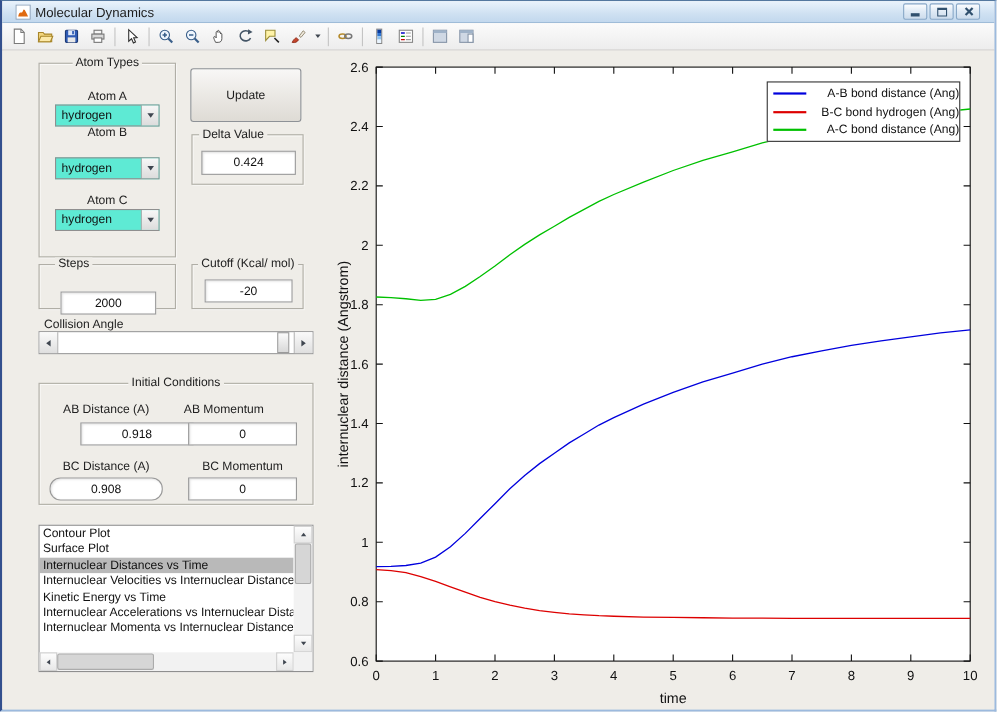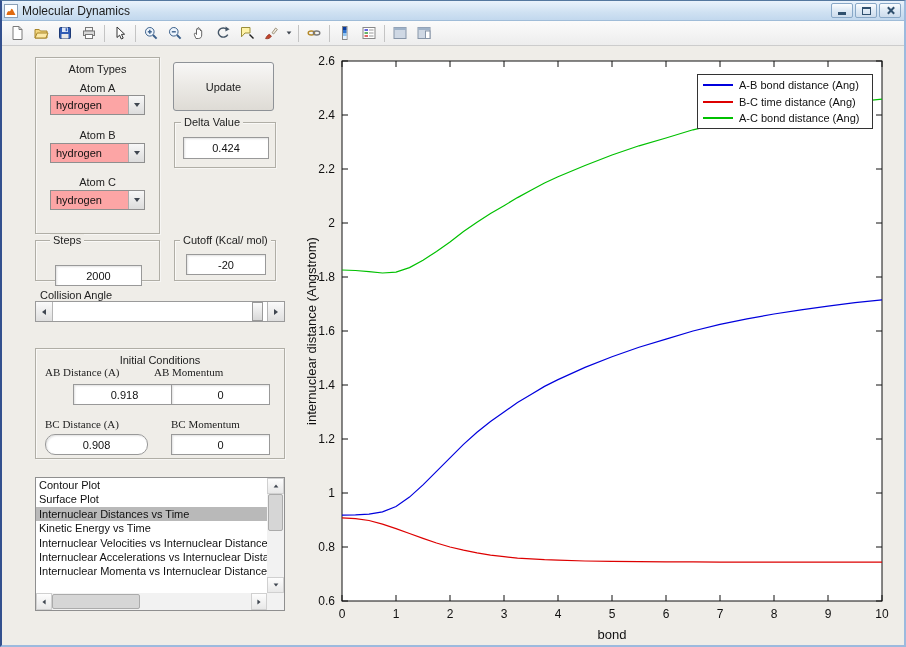--- a/index.html
+++ b/index.html
@@ -1,76 +1,76 @@
 <!DOCTYPE html>
 <html style="--fig-bg: #efede8; --sel-bg: #b9b9b9;"><head>
 <meta charset="utf-8">
 <style>
 *{margin:0;padding:0;box-sizing:border-box;}
 html,body{width:906px;height:647px;}
 body{overflow:hidden;font-family:"Liberation Sans","DejaVu Sans",sans-serif;background:#fff;position:relative;}
 .window{position:absolute;left:0;top:0;width:906px;height:647px;overflow:hidden;background:var(--fig-bg,#efede8);border:1px solid #54789f;border-left:2px solid #33508e;border-right:2px solid #9cbade;border-bottom:2px solid #9cbade;}
-.titlebar{position:absolute;left:0;right:0;top:0;height:20px;background:linear-gradient(#eaf3fc,#cfe1f2 60%,#c2d8ee);display:flex;align-items:center;padding:0 1px;border-bottom:1px solid #9fbcd8;}
+.titlebar{position:absolute;left:0;right:0;top:0;height:20px;background:linear-gradient(#eaf3fc,#cfe1f2 60%,#c2d8ee);display:flex;align-items:center;padding:0 11px;border-bottom:1px solid #9fbcd8;}
 .app-icon{width:14px;height:14px;margin:0 4px 0 1px;display:flex;}
 .title{font-size:12px;color:#1c1c1c;}
 .win-buttons{margin-left:auto;display:flex;gap:2px;padding-right:2px;}
 .win-btn{width:22px;height:15px;border:1px solid #89a8c7;border-radius:2px;background:linear-gradient(#fcfdfe,#dfeaf5 50%,#cddcec);display:flex;align-items:center;justify-content:center;}
 .glyph-min{width:8px;height:3px;background:#30506e;margin-top:6px;}
 .glyph-max{width:9px;height:8px;border:1px solid #30506e;border-top-width:2px;}
 .glyph-close{position:relative;width:9px;height:9px;}
 .glyph-close::before,.glyph-close::after{content:"";position:absolute;left:4px;top:0;width:2px;height:9px;background:#30506e;}
 .glyph-close::before{transform:rotate(45deg);}
 .glyph-close::after{transform:rotate(-45deg);}
 .toolbar{position:absolute;left:0;right:0;top:20px;height:25px;background:linear-gradient(#fbfbfb,#ededed);border-bottom:1px solid #ccc;display:flex;align-items:center;padding:0 3px;}
 .tb-btn{width:24px;height:22px;display:flex;align-items:center;justify-content:center;border-radius:2px;}
 .tb-dd{width:12px;}
 .tb-sep{width:1px;height:17px;background:#c4c4c4;margin:0 3px;}
 .client{position:absolute;left:0;right:0;top:45px;bottom:0;background:var(--fig-bg,#efede8);}
 .panel{position:absolute;border:1px solid #b0aea6;box-shadow:inset 1px 1px 0 rgba(255,255,255,.65),1px 1px 0 rgba(255,255,255,.5);}
 .panel-title{position:absolute;top:-7px;left:8px;background:var(--fig-bg,#efede8);padding:0 3px;font-size:11px;color:#222;white-space:nowrap;line-height:13px;}
-.panel-title.center{left:50%;transform:translateX(-50%);margin-top:12px;}
+.panel-title.center{left:50%;transform:translateX(-50%);}
 .panel-body{position:absolute;left:0;top:0;right:0;bottom:0;}
 .update-btn{position:absolute;border:1px solid #8e9297;border-radius:3px;background:linear-gradient(#f8f7f6,#eceae6 45%,#dedbd5);font-size:11px;color:#1c1c1c;font-family:inherit;cursor:default;}
 .edit{position:absolute;background:#fff;border:1px solid #999;box-shadow:inset 1px 1px 2px rgba(0,0,0,.12);font-size:11px;text-align:center;color:#111;font-family:inherit;padding:0;}
 .atom-label{position:absolute;left:0;right:0;text-align:center;font-size:11px;color:#222;height:13px;line-height:13px;}
-.combo{position:absolute;left:14px;width:95px;height:20px;background:#fca5a5;border:1px solid #8f8f8f;display:flex;}
+.combo{position:absolute;left:14px;width:95px;height:20px;background:#5eead4;border:1px solid #8f8f8f;display:flex;}
 .combo-txt{flex:1;font-size:11px;color:#111;padding:3px 0 0 5px;overflow:hidden;white-space:nowrap;}
 .combo-btn{width:16px;border-left:1px solid #adadad;background:linear-gradient(#f7f7f7,#dcdcdc);display:flex;align-items:center;justify-content:center;}
 .radio-row{position:absolute;left:10px;display:flex;align-items:center;gap:5px;height:14px;}
 .radio-circle{width:11px;height:11px;border-radius:50%;border:1px solid #7e7e7e;background:#fdfdfd;box-shadow:inset 1px 1px 2px rgba(0,0,0,.25);position:relative;flex:0 0 11px;}
 .radio-circle.sel::after{content:"";position:absolute;left:2.5px;top:2.5px;width:4px;height:4px;border-radius:50%;background:#2c4f8a;}
 .radio-label{font-size:11px;color:#222;}
 .collision-label{position:absolute;left:38px;top:243px;font-size:11px;color:#222;}
 .slider{position:absolute;left:33px;top:255px;width:250px;height:21px;background:#fff;border:1px solid #9a9a9a;}
 .sl-btn{position:absolute;top:0;bottom:0;width:17px;background:linear-gradient(#fafafa,#dfdfdf);display:flex;align-items:center;justify-content:center;}
 .sl-btn.left{left:0;border-right:1px solid #b5b5b5;}
 .sl-btn.right{right:0;border-left:1px solid #b5b5b5;}
 .sl-thumb{position:absolute;top:0;bottom:0;width:11px;background:linear-gradient(#fbfbfb,#d8d8d8);border:1px solid #9a9a9a;}
-.ic-label{position:absolute;font-size:11px;color:#222;height:13px;line-height:13px;font-family:Liberation Serif, serif;}
+.ic-label{position:absolute;font-size:11px;color:#222;text-align:center;height:13px;line-height:13px;}
 .listbox{position:absolute;left:33px;top:431px;width:250px;height:134px;background:#fff;border:1px solid #8f8f8f;}
 .lb-items{position:absolute;left:0;top:0;right:17px;bottom:17px;overflow:hidden;}
 .lb-item{height:14.4px;line-height:14.4px;font-size:11px;color:#111;padding-left:3px;white-space:nowrap;overflow:hidden;}
 .lb-item.selected{background:var(--sel-bg,#b9b9b9);}
 .sb{position:absolute;background:#f2f2f2;}
 .vsb{right:0;top:0;bottom:17px;width:17px;}
 .hsb{left:0;bottom:0;right:17px;height:17px;}
 .sb-btn{position:absolute;background:linear-gradient(#fdfdfd,#e8e8e8);border:1px solid #d0d0d0;display:flex;align-items:center;justify-content:center;}
 .vsb .sb-btn{left:0;right:0;height:16px;}
 .hsb .sb-btn{top:0;bottom:0;width:16px;}
 .sb-thumb{position:absolute;background:#d6d6d6;border:1px solid #ababab;border-radius:2px;}
 .vsb .sb-thumb{left:1px;right:1px;}
 .hsb .sb-thumb{top:1px;bottom:1px;}
 .sb-corner{position:absolute;right:0;bottom:0;width:17px;height:17px;background:#f2f2f2;}
 .chart{position:absolute;left:296px;top:0;width:606px;height:601px;}
 .chart svg{position:absolute;left:0;top:0;}
 .tick{font-size:12px;fill:#111;font-family:"Liberation Sans","DejaVu Sans",sans-serif;}
 .xlabel{position:absolute;left:44px;top:581px;width:540px;text-align:center;font-size:13px;color:#111;}
 .ylabel{position:absolute;left:-256px;top:277px;width:540px;height:16px;transform:rotate(-90deg);text-align:center;font-size:13px;color:#111;}
 .legend{position:absolute;left:399px;top:28px;width:176px;height:55px;background:#fff;border:1px solid #333;padding-top:2px;}
-.legend-row{display:flex;align-items:center;height:16.5px;padding-left:5px;}
+.legend-row{display:flex;align-items:center;height:16.5px;padding-left:5px;justify-content:space-between;}
 .legend-line{width:30px;height:2px;margin-right:6px;flex:0 0 30px;}
 .legend-label{font-size:11px;color:#111;white-space:nowrap;}
 .tri{width:0;height:0;display:block;}
 .tri-down{border-left:3.5px solid transparent;border-right:3.5px solid transparent;border-top:4.5px solid #3f4650;}
 .tri-up{border-left:3.5px solid transparent;border-right:3.5px solid transparent;border-bottom:4.5px solid #3f4650;}
 .tri-left{border-top:3.5px solid transparent;border-bottom:3.5px solid transparent;border-right:4.5px solid #3f4650;}
 .tri-right{border-top:3.5px solid transparent;border-bottom:3.5px solid transparent;border-left:4.5px solid #3f4650;}
 .tri.small{transform:scale(.8);}
 </style>
 <title>Molecular Dynamics</title></head>
@@ -223,21 +223,21 @@
     <div class="panel" style="left:33px;top:11px;width:125px;height:177px">
       <span class="panel-title center">Atom Types</span>
       <div class="panel-body" id="atom-fields">
           <div class="atom-label" style="top:24px">Atom A</div>
           <div class="combo" style="top:37px">
             <div class="combo-txt">hydrogen</div>
             <div class="combo-btn">
               <span class="tri tri-down"></span>
             </div>
           </div>
-          <div class="atom-label" style="top:71px">Atom B</div>
+          <div class="atom-label" style="top:57px">Atom B</div>
           <div class="combo" style="top:84.5px">
             <div class="combo-txt">hydrogen</div>
             <div class="combo-btn">
               <span class="tri tri-down"></span>
             </div>
           </div>
           <div class="atom-label" style="top:118px">Atom C</div>
           <div class="combo" style="top:132px">
             <div class="combo-txt">hydrogen</div>
             <div class="combo-btn">
@@ -289,22 +289,22 @@
           <div class="ic-label" style="left:135px;width:99px;top:69px">BC Momentum</div>
           <input class="edit" style="left: 135px; width: 99px; top: 85px; height: 21px;" value="0">
         </div>
     </div>
 
     <div class="listbox">
       <div class="lb-items" id="lb-items">
           <div class="lb-item">Contour Plot</div>
           <div class="lb-item">Surface Plot</div>
           <div class="lb-item selected">Internuclear Distances vs Time</div>
+          <div class="lb-item">Internuclear Velocities vs Internuclear Distance</div>
           <div class="lb-item">Kinetic Energy vs Time</div>
-          <div class="lb-item">Internuclear Velocities vs Internuclear Distance</div>
           <div class="lb-item">Internuclear Accelerations vs Internuclear Distance</div>
           <div class="lb-item">Internuclear Momenta vs Internuclear Distance</div>
         </div>
       <div class="sb vsb">
         <div class="sb-btn" style="top:0">
             <span class="tri tri-up small"></span>
           </div>
         <div class="sb-thumb" style="top:16px;height:37px"></div>
         <div class="sb-btn" style="bottom:0">
             <span class="tri tri-down small"></span>
@@ -388,30 +388,30 @@
           <line x1="44" y1="69.00000000000006" x2="50" y2="69.00000000000006" stroke="#111"></line>
           <line x1="584" y1="69.00000000000006" x2="578" y2="69.00000000000006" stroke="#111"></line>
           <text x="37" y="73.00000000000006" text-anchor="end" class="tick">2.4</text>
           <line x1="44" y1="15" x2="50" y2="15" stroke="#111"></line>
           <line x1="584" y1="15" x2="578" y2="15" stroke="#111"></line>
           <text x="37" y="19" text-anchor="end" class="tick">2.6</text>
           <polyline points="44.0,469.1 57.5,468.9 71.0,468.1 84.5,465.9 98.0,460.5 111.5,451.1 125.0,438.9 138.5,425.4 152.0,411.9 165.5,398.4 179.0,386.3 192.5,375.5 206.0,366.0 219.5,356.6 233.0,348.5 246.5,340.4 260.0,333.6 287.0,321.4 314.0,310.7 341.0,301.2 368.0,293.1 395.0,285.0 422.0,278.3 449.0,272.9 476.0,268.0 503.0,263.9 530.0,260.2 557.0,256.6 584.0,253.9" fill="none" stroke="#0000dd" stroke-width="1.2"></polyline>
           <polyline points="44.0,471.8 57.5,472.7 71.0,474.5 84.5,478.1 98.0,482.6 111.5,487.5 125.0,492.4 138.5,497.0 152.0,501.0 165.5,504.2 179.0,506.9 192.5,509.1 206.0,510.7 219.5,512.1 233.0,512.9 246.5,513.7 260.0,514.2 287.0,515.0 314.0,515.3 341.0,515.6 368.0,515.9 395.0,515.9 422.0,516.1 449.0,516.1 476.0,516.1 503.0,516.1 530.0,516.1 557.0,516.1 584.0,516.1" fill="none" stroke="#dd0000" stroke-width="1.2"></polyline>
           <polyline points="44.0,224.0 57.5,224.5 71.0,225.6 84.5,227.0 98.0,226.1 111.5,221.6 125.0,214.3 138.5,205.4 152.0,195.9 165.5,185.6 179.0,176.2 192.5,167.5 206.0,159.7 219.5,151.6 233.0,144.3 246.5,137.0 260.0,130.8 287.0,119.5 314.0,109.0 341.0,99.8 368.0,92.0 395.0,83.8 422.0,77.4 449.0,72.0 476.0,67.1 503.0,63.1 530.0,59.3 557.0,55.8 584.0,53.1" fill="none" stroke="#00c000" stroke-width="1.2"></polyline>
         </svg>
-      <div class="xlabel">bond</div>
+      <div class="xlabel">time</div>
       <div class="ylabel">internuclear distance (Angstrom)</div>
       <div class="legend" id="legend">
           <div class="legend-row">
             <span class="legend-line" style="background: rgb(0, 0, 221);"></span>
             <span class="legend-label">A-B bond distance (Ang)</span>
           </div>
           <div class="legend-row">
             <span class="legend-line" style="background: rgb(221, 0, 0);"></span>
-            <span class="legend-label">B-C time distance (Ang)</span>
+            <span class="legend-label">B-C bond hydrogen (Ang)</span>
           </div>
           <div class="legend-row">
             <span class="legend-line" style="background: rgb(0, 192, 0);"></span>
             <span class="legend-label">A-C bond distance (Ang)</span>
           </div>
         </div>
     </div>
 
   </div>
 </div>

